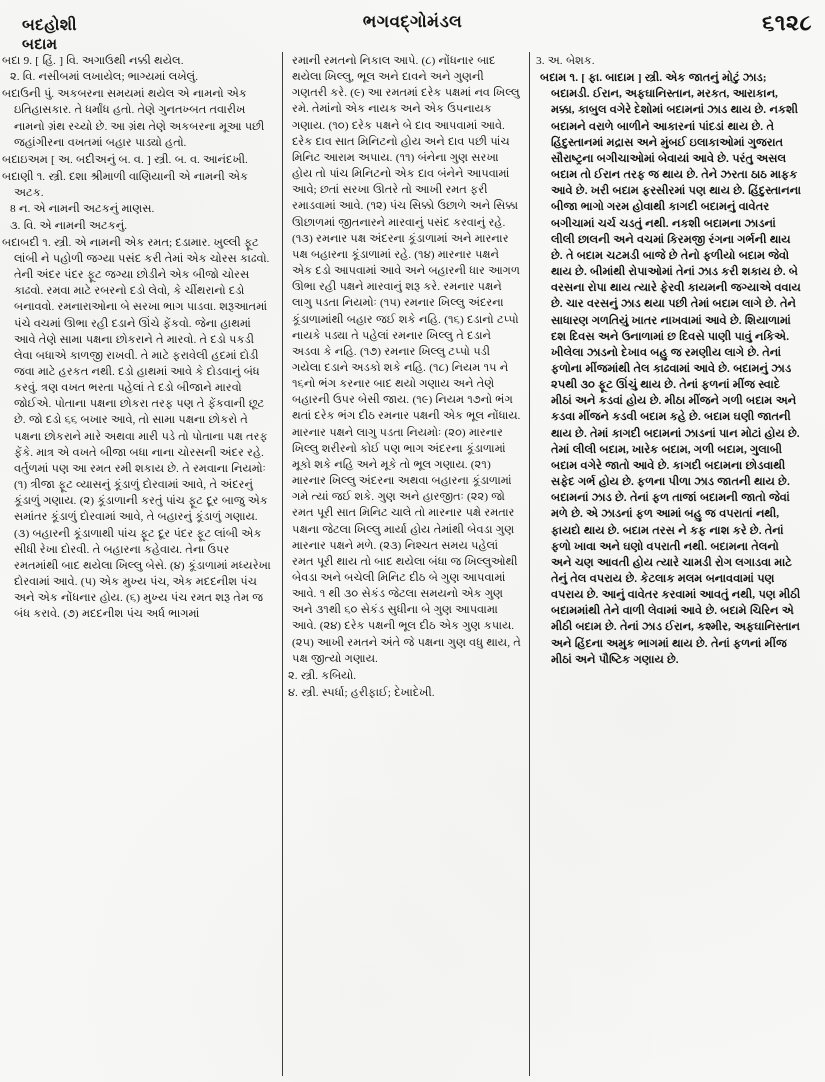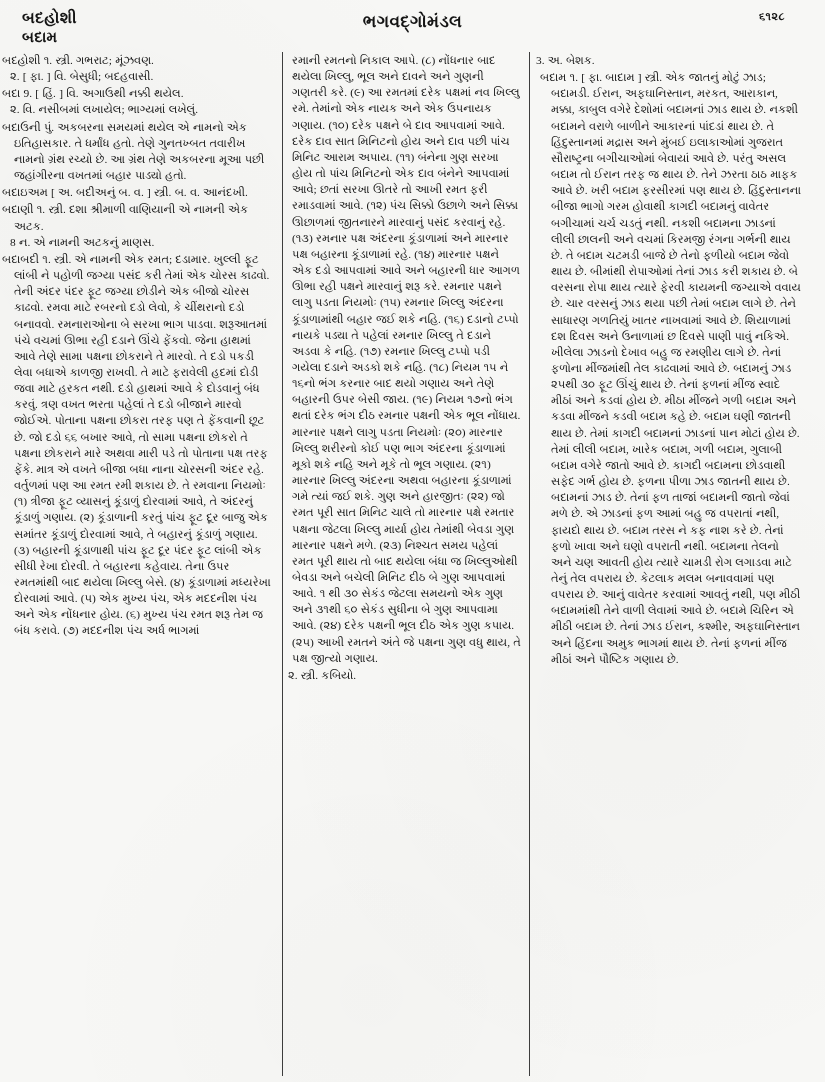--- a/index.html
+++ b/index.html
@@ -25,44 +25,44 @@
 
   
   .head {
     position: absolute;
     left: 0; right: 0; top: 0;
     height: 46px;
   }
   .head-left {
     position: absolute;
     left: 22px;
-    top: 8px;
+    top: 15px;
     font-size: 16px;
     font-weight: bold;
     letter-spacing: .2px;
     line-height: 1.25;
   }
   .head-left .hl2 {
     font-weight: bold;
     font-size: 15px;
   }
   .head-center {
     position: absolute;
     left: 0; right: 0;
     top: 12px;
     text-align: center;
     font-size: 17px;
     font-weight: bold;
     letter-spacing: .3px;
   }
   .head-right {
     position: absolute;
-    right: 40px;
+    right: 13px;
     top: 10px;
-    font-size: 11px;
+    font-size: 22px;
     font-weight: bold;
     letter-spacing: .5px;
   }
 
   
   .cols {
     position: absolute;
     left: 14px;
     right: 12px;
     top: 52px;
@@ -110,21 +110,21 @@
   .sub {
     margin: 0 0 1.5px 0;
     padding-left: 14px;
     text-indent: -4px;
   }
   .run {
     margin: 0;
     padding: 0;
     text-indent: 0;
   }
-  .col-3 .blk { padding-left: 11px; text-indent: -11px; }
+  .col-3 .blk { padding-left: 11px; text-indent: -11px; font-weight: bold; }
 
   
   .col, .head { text-rendering: optimizeLegibility; }
 </style>
 </head>
 <body>
 
 <div class="page">
 
   <div class="head">
@@ -133,50 +133,50 @@
       <div class="hl2">બદામ</div>
     </div>
     <div class="head-center">ભગવદ્ગોમંડલ</div>
     <div class="head-right">૬૧૨૮</div>
   </div>
 
   <div class="cols">
 
     <div class="col col-1">
       <div class="entry">
-        <p class="blk">બદહોશી ૧. સ્ત્રી. ગભરાટ; મૂંઝવણ.</p>
-        <p class="sub">૨. [ ફા. ] વિ. બેસુધી; બદહવાસી.</p>
-      </div>
-      <div class="entry">
         <p class="blk">બદા 9. [ હિં. ] વિ. અગાઉથી નક્કી થયેલ.</p>
         <p class="sub">૨. વિ. નસીબમાં લખાયેલ; ભાગ્યમાં લખેલું.</p>
       </div>
       <div class="entry">
         <p class="blk">બદાઉની પું. અકબરના સમયમાં થયેલ એ નામનો એક ઇતિહાસકાર. તે ધર્માંધ હતો. તેણે ગુનતખ્બત તવારીખ નામનો ગ્રંથ રચ્યો છે. આ ગ્રંથ તેણે અકબરના મૂઆ પછી જહાંગીરના વખતમાં બહાર પાડ્યો હતો.</p>
       </div>
       <div class="entry">
         <p class="blk">બદાઇઅમ [ અ. બદીઅનું બ. વ. ] સ્ત્રી. બ. વ. આનંદખી.</p>
       </div>
       <div class="entry">
         <p class="blk">બદાણી ૧. સ્ત્રી. દશા શ્રીમાળી વાણિયાની એ નામની એક અટક.</p>
         <p class="sub">8 ન. એ નામની અટકનું માણસ.</p>
+        <p class="sub">૩. વિ. એ નામની અટકનું.</p>
       </div>
       <div class="entry">
         <p class="blk">બદાબદી ૧. સ્ત્રી. એ નામની એક રમત; દડામાર. ખુલ્લી ફૂટ લાંબી ને પહોળી જગ્યા પસંદ કરી તેમાં એક ચોરસ કાઢવો. તેની અંદર પંદર ફૂટ જગ્યા છોડીને એક બીજો ચોરસ કાઢવો. રમવા માટે રબરનો દડો લેવો, કે ચીંથરાનો દડો બનાવવો. રમનારાઓના બે સરખા ભાગ પાડવા. શરૂઆતમાં પંચે વચમાં ઊભા રહી દડાને ઊંચે ફેંકવો. જેના હાથમાં આવે તેણે સામા પક્ષના છોકરાને તે મારવો. તે દડો પકડી લેવા બધાએ કાળજી રાખવી. તે માટે ફરાવેલી હદમાં દોડી જવા માટે હરકત નથી. દડો હાથમાં આવે કે દોડવાનું બંધ કરવું. ત્રણ વખત ભરતા પહેલાં તે દડો બીજાને મારવો જોઈએ. પોતાના પક્ષના છોકરા તરફ પણ તે ફેંકવાની છૂટ છે. જો દડો ૬૬ બખાર આવે, તો સામા પક્ષના છોકરો તે પક્ષના છોકરાને મારે અથવા મારી પડે તો પોતાના પક્ષ તરફ ફેંકે. માત્ર એ વખતે બીજા બધા નાના ચોરસની અંદર રહે. વર્તુળમાં પણ આ રમત રમી શકાય છે. તે રમવાના નિયમોઃ (૧) ત્રીજા ફૂટ વ્યાસનું કૂંડાળું દોરવામાં આવે, તે અંદરનું કૂંડાળું ગણાય. (૨) કૂંડાળાની કરતું પાંચ ફૂટ દૂર બાજુ એક સમાંતર કૂંડાળું દોરવામાં આવે, તે બહારનું કૂંડાળું ગણાય. (૩) બહારની કૂંડાળાથી પાંચ ફૂટ દૂર પંદર ફૂટ લાંબી એક સીધી રેખા દોરવી. તે બહારના કહેવાય. તેના ઉપર રમતમાંથી બાદ થયેલા ખિલ્લુ બેસે. (૪) કૂંડાળામાં મધ્યરેખા દોરવામાં આવે. (૫) એક મુખ્ય પંચ, એક મદદનીશ પંચ અને એક નોંધનાર હોય. (૬) મુખ્ય પંચ રમત શરૂ તેમ જ બંધ કરાવે. (૭) મદદનીશ પંચ અર્ધ ભાગમાં</p>
       </div>
     </div>
 
     <div class="rule"></div>
 
     <div class="col col-2">
       <div class="entry">
         <p class="run">રમાની રમતનો નિકાલ આપે. (૮) નોંધનાર બાદ થયેલા ખિલ્લુ, ભૂલ અને દાવને અને ગુણની ગણતરી કરે. (૯) આ રમતમાં દરેક પક્ષમાં નવ ખિલ્લુ રમે. તેમાંનો એક નાયક અને એક ઉપનાયક ગણાય. (૧૦) દરેક પક્ષને બે દાવ આપવામાં આવે. દરેક દાવ સાત મિનિટનો હોય અને દાવ પછી પાંચ મિનિટ આરામ અપાય. (૧૧) બંનેના ગુણ સરખા હોય તો પાંચ મિનિટનો એક દાવ બંનેને આપવામાં આવે; છતાં સરખા ઊતરે તો આખી રમત ફરી રમાડવામાં આવે. (૧૨) પંચ સિક્કો ઉછાળે અને સિક્કા ઊછાળમાં જીતનારને મારવાનું પસંદ કરવાનું રહે. (૧૩) રમનાર પક્ષ અંદરના કૂંડાળામાં અને મારનાર પક્ષ બહારના કૂંડાળામાં રહે. (૧૪) મારનાર પક્ષને એક દડો આપવામાં આવે અને બહારની ધાર આગળ ઊભા રહી પક્ષને મારવાનું શરૂ કરે. રમનાર પક્ષને લાગુ પડતા નિયમોઃ (૧૫) રમનાર ખિલ્લુ અંદરના કૂંડાળામાંથી બહાર જઈ શકે નહિ. (૧૬) દડાનો ટપ્પો નાયકે પડ્યા તે પહેલાં રમનાર ખિલ્લુ તે દડાને અડવા કે નહિ. (૧૭) રમનાર ખિલ્લુ ટપ્પો પડી ગયેલા દડાને અડકો શકે નહિ. (૧૮) નિયમ ૧૫ ને ૧૬નો ભંગ કરનાર બાદ થયો ગણાય અને તેણે બહારની ઉપર બેસી જાય. (૧૯) નિયમ ૧૭નો ભંગ થતાં દરેક ભંગ દીઠ રમનાર પક્ષની એક ભૂલ નોંધાય. મારનાર પક્ષને લાગુ પડતા નિયમોઃ (૨૦) મારનાર ખિલ્લુ શરીરનો કોઈ પણ ભાગ અંદરના કૂંડાળામાં મૂકો શકે નહિ અને મૂકે તો ભૂલ ગણાય. (૨૧) મારનાર ખિલ્લુ અંદરના અથવા બહારના કૂંડાળામાં ગમે ત્યાં જઈ શકે. ગુણ અને હારજીતઃ (૨૨) જો રમત પૂરી સાત મિનિટ ચાલે તો મારનાર પક્ષે રમતાર પક્ષના જેટલા ખિલ્લુ માર્યા હોય તેમાંથી બેવડા ગુણ મારનાર પક્ષને મળે. (૨૩) નિશ્ચત સમય પહેલાં રમત પૂરી થાય તો બાદ થયેલા બંધા જ ખિલ્લુઓથી બેવડા અને બચેલી મિનિટ દીઠ બે ગુણ આપવામાં આવે. ૧ થી ૩૦ સેકંડ જેટલા સમયનો એક ગુણ અને ૩૧થી ૬૦ સેકંડ સુધીના બે ગુણ આપવામા આવે. (૨૪) દરેક પક્ષની ભૂલ દીઠ એક ગુણ કપાય. (૨૫) આખી રમતને અંતે જે પક્ષના ગુણ વધુ થાય, તે પક્ષ જીત્યો ગણાય.</p>
       </div>
       <div class="entry">
         <p class="sub">૨. સ્ત્રી. કબિયો.</p>
+      </div>
+      <div class="entry">
+        <p class="sub">૪. સ્ત્રી. સ્પર્ધા; હરીફાઈ; દેખાદેખી.</p>
       </div>
     </div>
 
     <div class="rule"></div>
 
     <div class="col col-3">
       <div class="entry">
         <p class="sub">3. અ. બેશક.</p>
       </div>
       <div class="entry">

